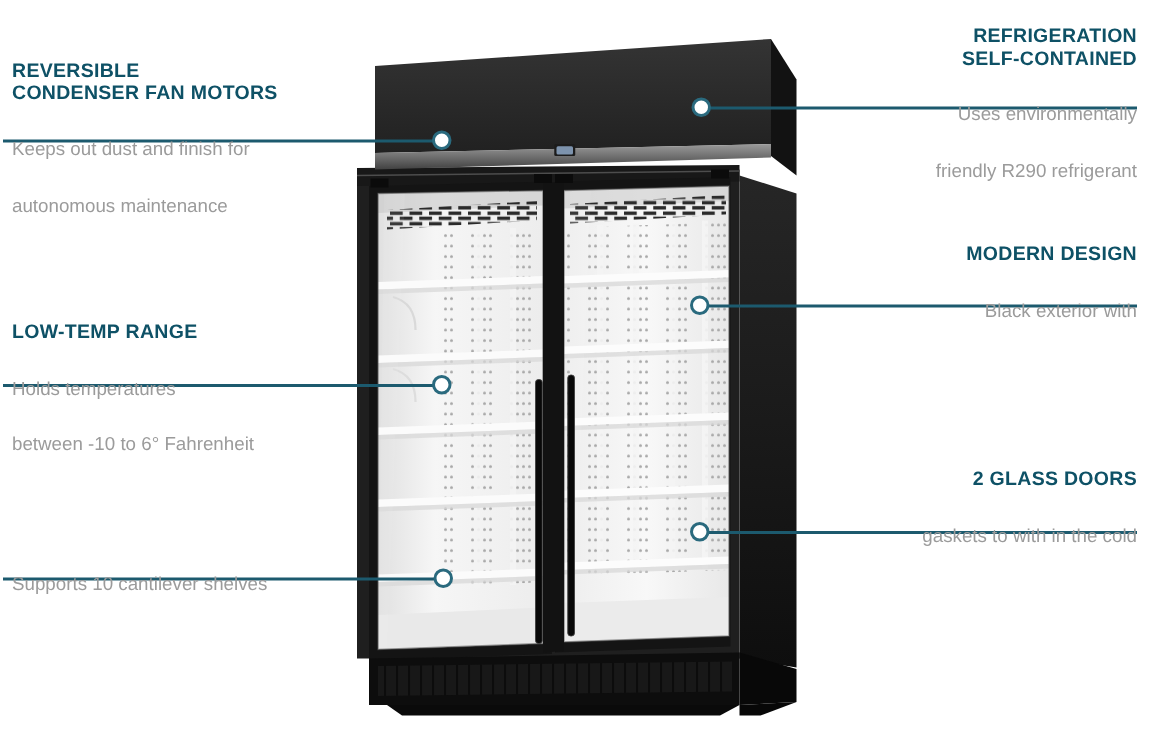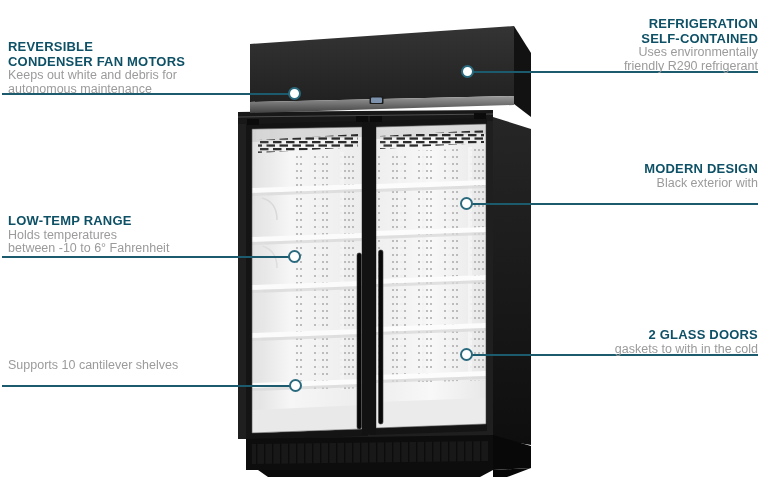--- a/index.html
+++ b/index.html
@@ -9,20 +9,21 @@
   }
   .freezer-svg{position:absolute;left:0;top:0;width:770px;height:500px;}
   .callout{position:absolute;z-index:4;}
   .callout .c-title span{
     display:block;font-size:13px;font-weight:bold;line-height:14.5px;
     color:#0e5166;letter-spacing:.2px;
   }
   .callout .c-desc span{
     display:block;font-size:12.5px;font-weight:400;line-height:13.5px;
     color:#9b9b9b;
+    margin-top:24px;
   }
   .callout.align-left{text-align:left;}
   .callout.align-right{text-align:right;}
   .cline{
     position:absolute;height:2px;background:#1c5a6e;z-index:2;
   }
   .cdot{
     position:absolute;width:13px;height:13px;border-radius:50%;
     background:#ffffff;border:2.5px solid #2a6a7e;box-sizing:border-box;z-index:3;
   }
@@ -186,21 +187,21 @@
   <div class="cdot" style="left:288px;top:250px;"></div>
   <div class="cdot" style="left:289px;top:379px;"></div>
   <div class="cdot" style="left:460px;top:348px;"></div>
 
   <div class="callout align-left" style="left:8px;top:40px;width:240px;">
     <div class="c-title">
       <span>REVERSIBLE</span>
       <span>CONDENSER FAN MOTORS</span>
     </div>
     <div class="c-desc">
-      <span>Keeps out white and debris for</span>
+      <span>Keeps out dust and finish for</span>
       <span>autonomous maintenance</span>
     </div>
   </div>
 
   <div class="callout align-right" style="right:12px;top:17px;width:220px;">
     <div class="c-title">
       <span>REFRIGERATION</span>
       <span>SELF-CONTAINED</span>
     </div>
     <div class="c-desc">
@@ -227,21 +228,21 @@
       <span>between -10 to 6° Fahrenheit</span>
     </div>
   </div>
 
   <div class="callout align-left" style="left:8px;top:359px;width:260px;">
     <div class="c-desc">
       <span>Supports 10 cantilever shelves</span>
     </div>
   </div>
 
-  <div class="callout align-right" style="right:12px;top:328px;width:220px;">
+  <div class="callout align-right" style="right:12px;top:312px;width:220px;">
     <div class="c-title">
       <span>2 GLASS DOORS</span>
     </div>
     <div class="c-desc">
       <span>gaskets to with in the cold</span>
     </div>
   </div>
 
 </div>
 

